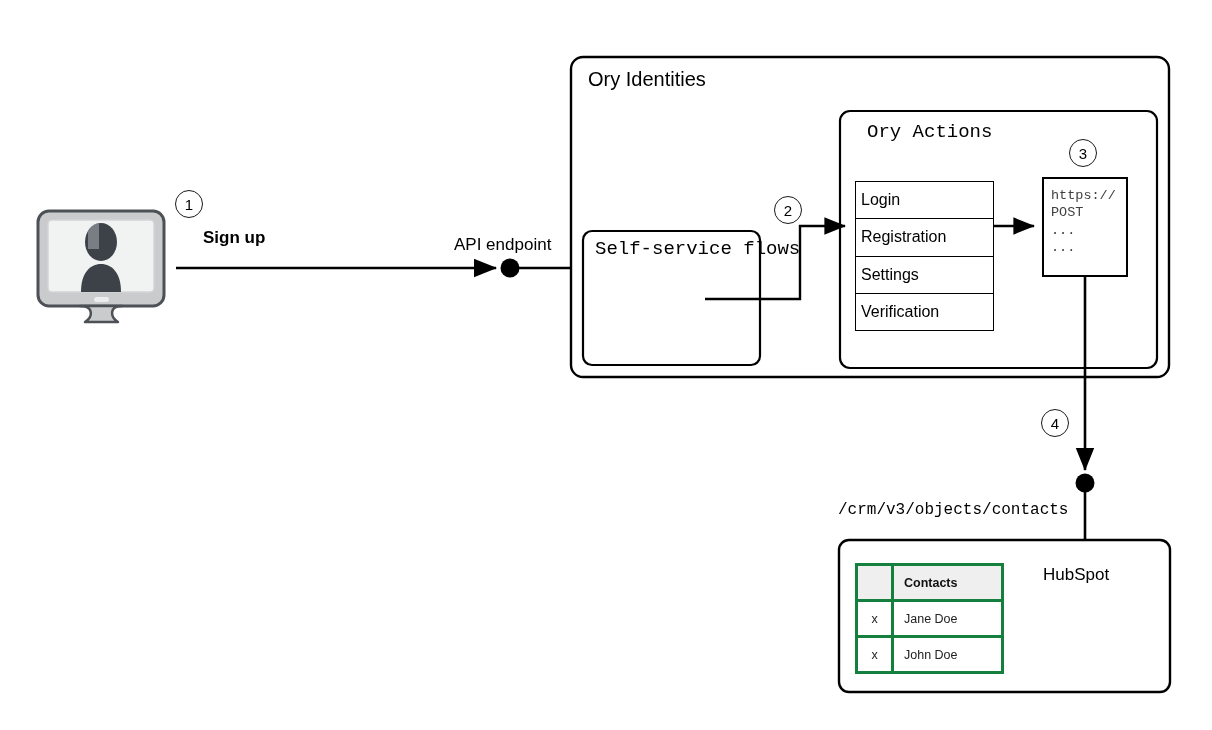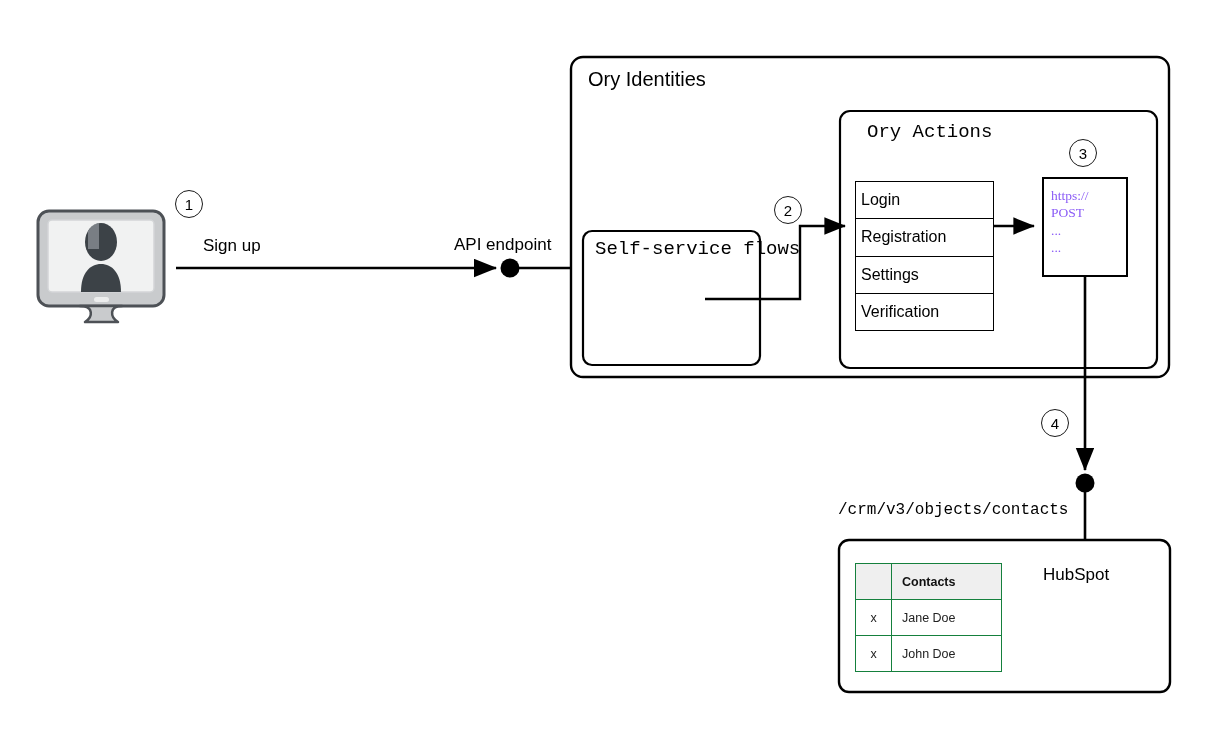--- a/index.html
+++ b/index.html
@@ -88,34 +88,34 @@
   }
   .flow-list .row:last-child {
     border-bottom: none;
   }
   .webhook-box {
     position: absolute;
     box-sizing: border-box;
     border: 2px solid #000000;
     background: #ffffff;
     padding: 8px 7px 0 7px;
-    font-family: Liberation Serif, serif;
+    font-family: Liberation Mono, monospace;
     font-size: 13.5px;
     line-height: 1.28;
-    color: #8b5cf6;
+    color: #404040;
     overflow: hidden;
   }
   .crm-table {
     position: absolute;
     border-collapse: collapse;
     background: #ffffff;
     font-family: "Liberation Sans", sans-serif;
   }
   .crm-table td, .crm-table th {
-    border: 1px solid #15803d;
+    border: 3px solid #15803d;
     box-sizing: border-box;
     font-size: 12.5px;
     color: #222222;
     text-align: left;
     font-weight: normal;
     padding: 0 10px;
     height: 36px;
   }
   .crm-table th {
     background: #efefef;
@@ -188,21 +188,21 @@
 
       <path d="M52 22 C56 16 60 14 63 14 L63 40 L52 40 Z" fill="#8d9398" opacity="0.75"></path>
     </svg>
   </div>
 
   <div class="step-num" style="left:175px; top:190px;">1</div>
   <div class="step-num" style="left:774px; top:196px;">2</div>
   <div class="step-num" style="left:1069px; top:139px;">3</div>
   <div class="step-num" style="left:1041px; top:409px;">4</div>
 
-  <div class="lbl lbl-sans txt-17" style="left:203px; top:236px;">Sign up</div>
+  <div class="lbl lbl-sans txt-17" style="left:203px; top:228px;font-weight:bold;">Sign up</div>
 
   <div class="lbl lbl-sans txt-17" style="left:454px; top:235px;">API endpoint</div>
 
   <div class="lbl lbl-sans title-lg" style="left:588px; top:68px;">Ory Identities</div>
 
   <div class="lbl lbl-sans title-md" style="left:867px; top:122px;">Ory Actions</div>
 
   <div class="lbl lbl-sans title-md" style="left:595px; top:239px;">Self-service flows</div>
 
   <div class="flow-list" style="left:855px; top:181px; width:139px; height:150px;">

